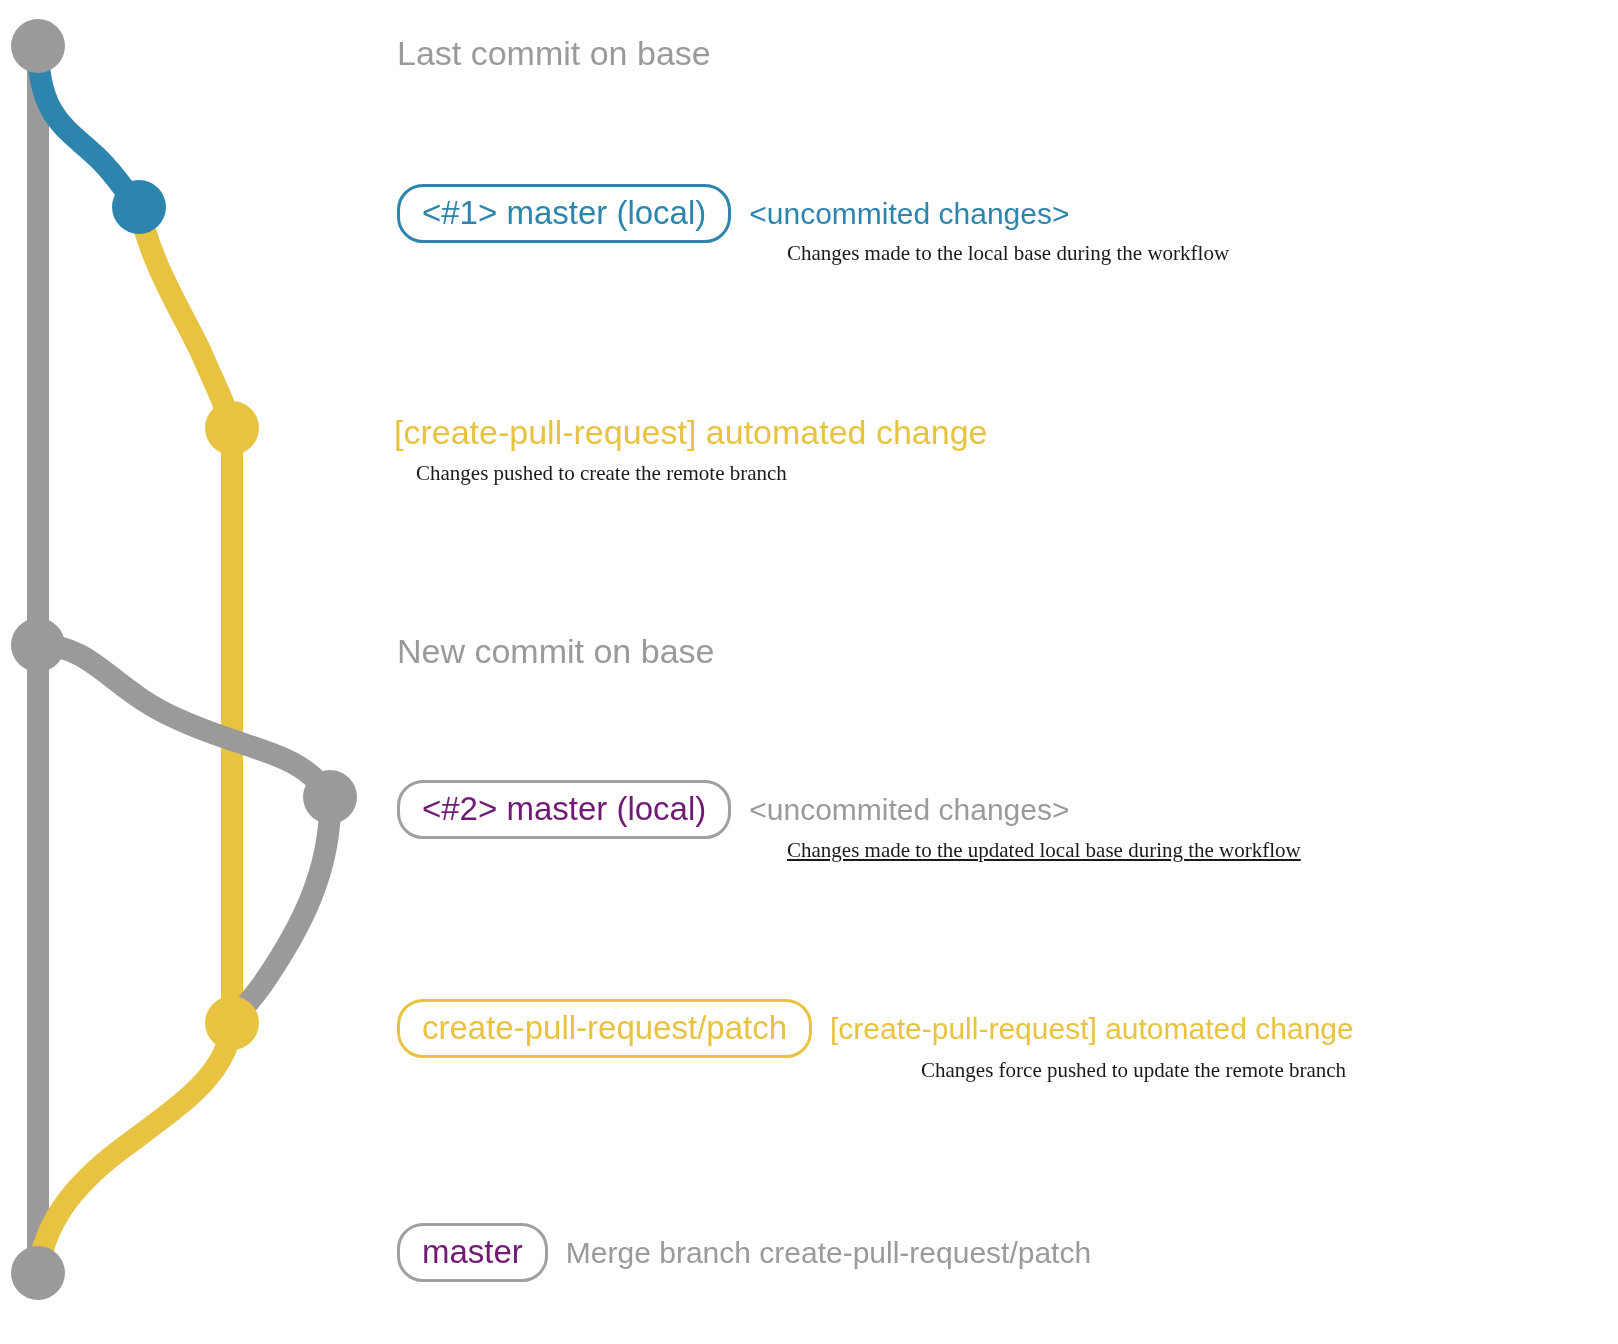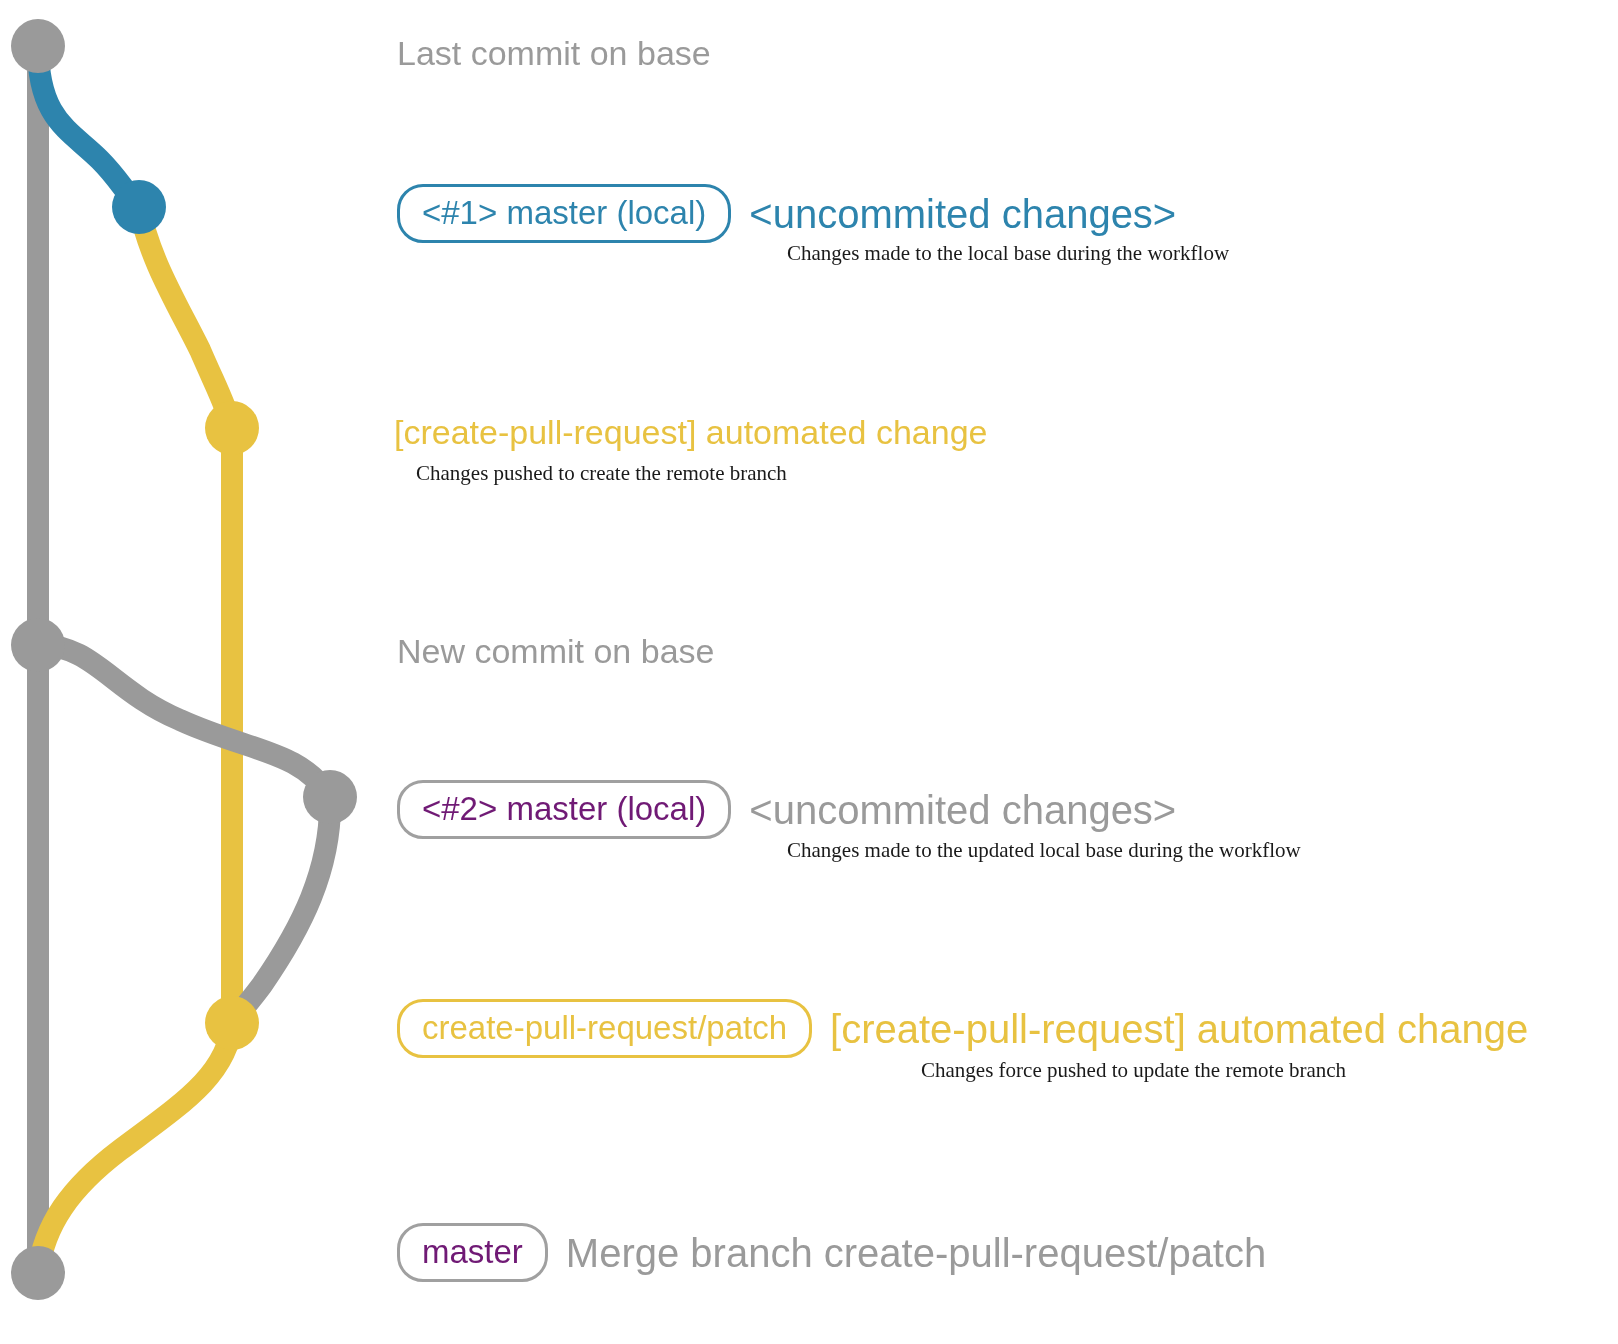--- a/index.html
+++ b/index.html
@@ -47,21 +47,21 @@
   }
   .badge.yellow {
     border-color: #e8c241;
     color: #e8c241;
   }
   .badge.gray {
     border-color: #a0a0a0;
     color: #701a75;
   }
   .subject {
-    font-size: 40px;
+    font-size: 30px;
     line-height: 1;
     margin-left: 18px;
   }
   .subject.blue   { color: #2d84ad; }
   .subject.yellow { color: #e8c241; }
   .subject.gray   { color: #9a9a9a; }
   .plain-subject {
     position: absolute;
     font-size: 34px;
     line-height: 1;
@@ -117,21 +117,21 @@
 
   <div class="plain-subject yellow" style="left:394px; top:415px;">[create-pull-request] automated change</div>
   <div class="desc" style="left:416px; top:463px;">Changes pushed to create the remote branch</div>
 
   <div class="plain-subject" style="left:397px; top:634px;">New commit on base</div>
 
   <div class="row-inner" style="left:397px; top:780px;">
     <span class="badge gray">&lt;#2&gt; master (local)</span>
     <span class="subject gray">&lt;uncommited changes&gt;</span>
   </div>
-  <div class="desc" style="left:787px; top:840px;">Changes made to the updated local base during the workflow</div>
+  <div class="desc" style="left:787px; top:840px;text-decoration:underline;">Changes made to the updated local base during the workflow</div>
 
   <div class="row-inner" style="left:397px; top:999px;">
     <span class="badge yellow">create-pull-request/patch</span>
     <span class="subject yellow">[create-pull-request] automated change</span>
   </div>
   <div class="desc" style="left:921px; top:1060px;">Changes force pushed to update the remote branch</div>
 
   <div class="row-inner" style="left:397px; top:1223px;">
     <span class="badge gray">master</span>
     <span class="subject gray">Merge branch create-pull-request/patch</span>

